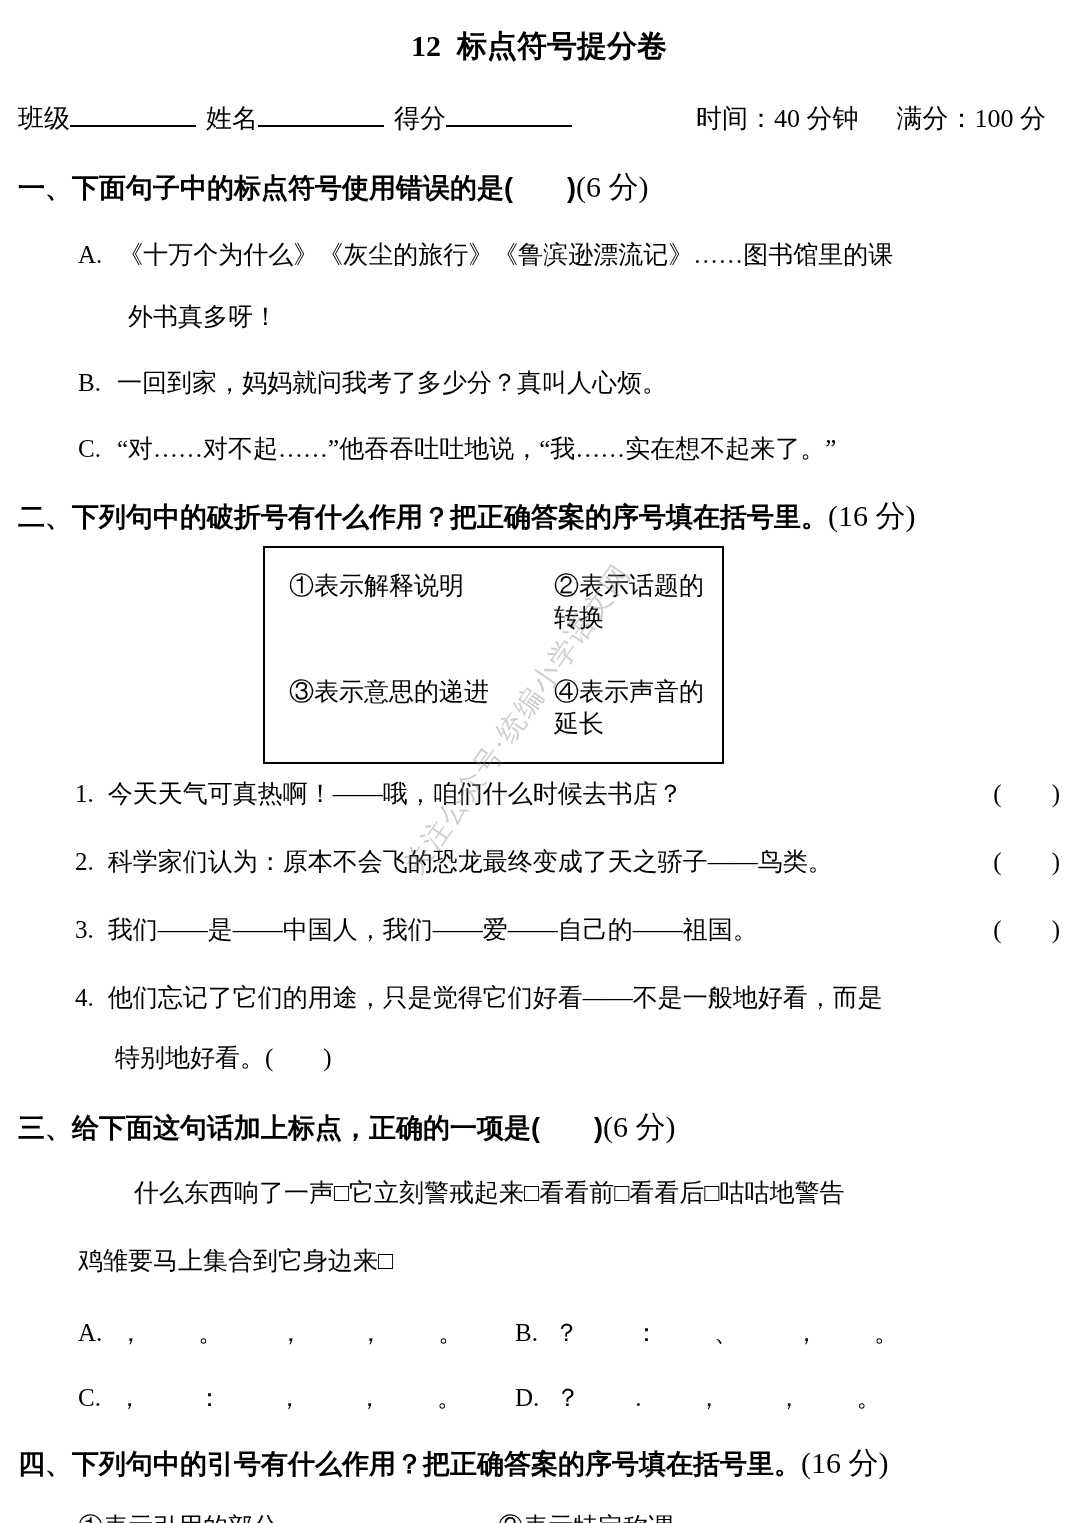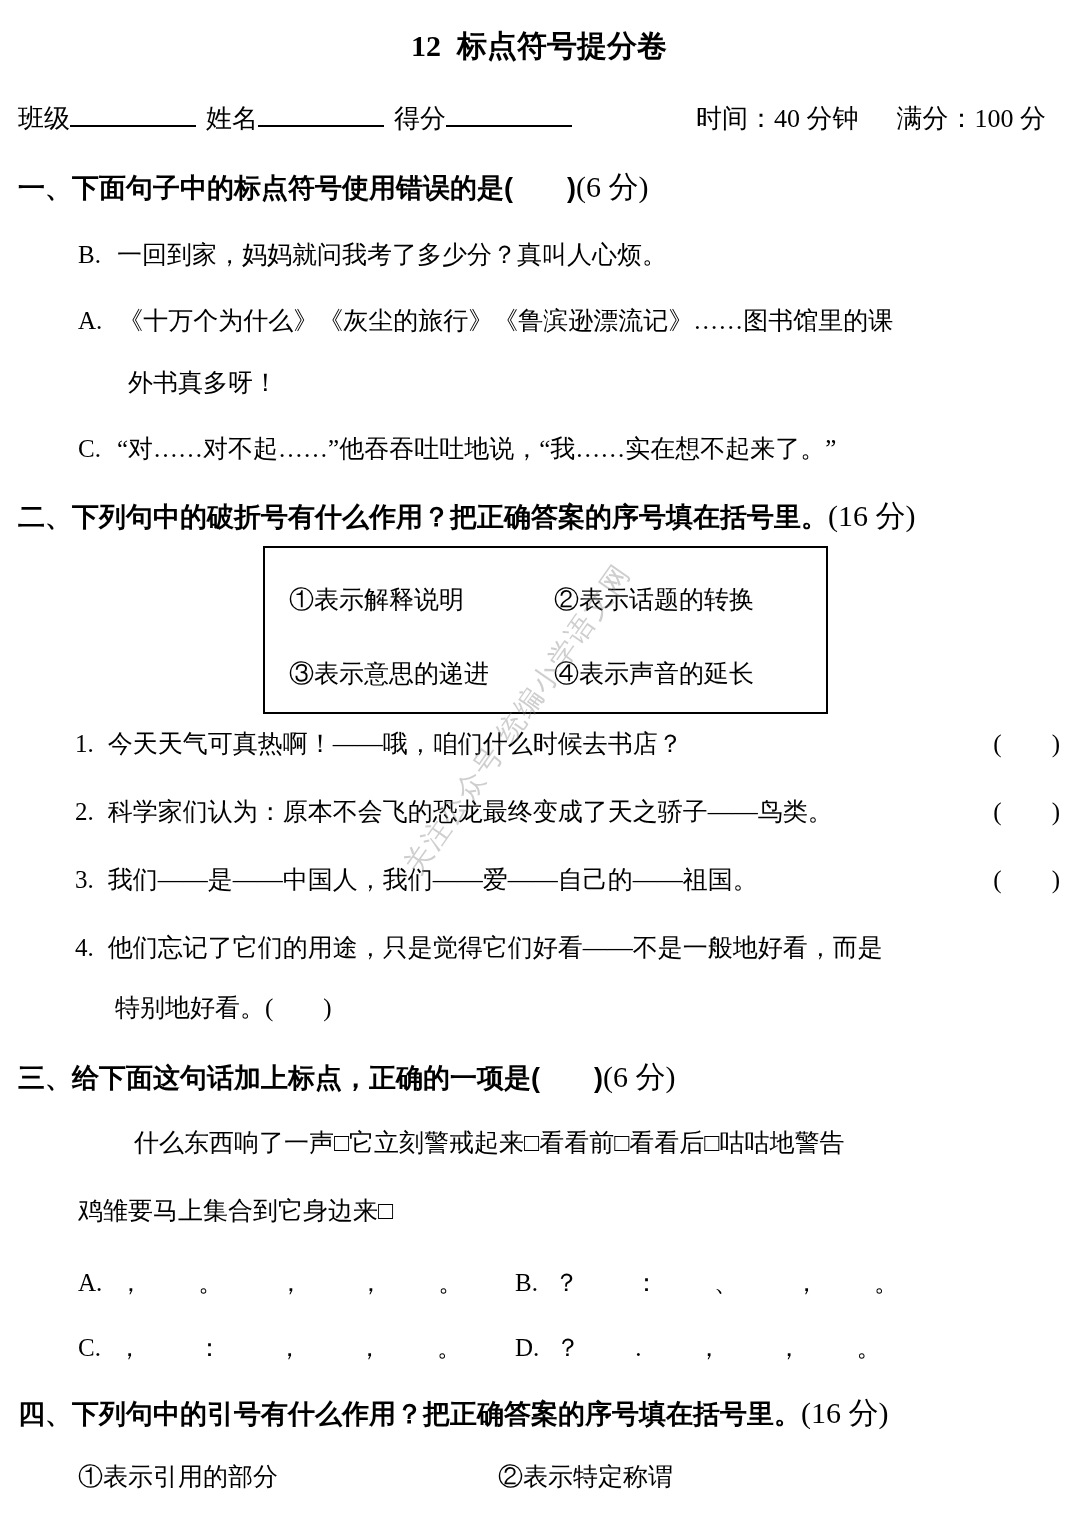--- a/index.html
+++ b/index.html
@@ -48,23 +48,23 @@
   }
   #s2 .sec-head { margin-bottom:12px; }
   #s3 .sec-head { margin-bottom:32px; }
   #s4 .sec-head { margin-bottom:30px; }
   
   .opt-row { margin:0 0 34px 60px; }
   .opt-label { margin-right:16px; }
   .opt-cont { margin:30px 0 0 50px; }
   
   .rule-box {
-    margin:0 0 14px 245px; width:565px; box-sizing:border-box;
+    margin:0 0 14px 245px; width:461px; box-sizing:border-box;
     border:2px solid #000;
-    padding:36px 0 22px 24px;
+    padding:22px 0 22px 24px;
     display:grid; grid-template-columns:265px 1fr; row-gap:42px;
   }
   
   .item-row { margin:0 0 36px 57px; }
   .item-row.flex { display:flex; }
   .item-num { margin-right:14px; }
   .item-text { flex:1; }
   .item-paren { margin-left:12px; white-space:nowrap; }
   .item4-line2 { margin:28px 0 0 40px; }
   
@@ -93,25 +93,25 @@
     <span class="info-right">
       <span>时间：40 分钟</span>
       <span>满分：100 分</span>
     </span>
   </div>
 
   <section id="s1">
     <h2 class="sec-head"><span>一、下面句子中的标点符号使用错误的是</span><span>(　　)</span><span class="score">(6 分)</span></h2>
 
     <div class="opt-row">
-      <span class="opt-label">B.</span><span>一回到家，妈妈就问我考了多少分？真叫人心烦。</span>
+      <span class="opt-label">A.</span><span>《十万个为什么》《灰尘的旅行》《鲁滨逊漂流记》……图书馆里的课</span>
+      <div class="opt-cont">外书真多呀！</div>
     </div>
     <div class="opt-row">
-      <span class="opt-label">A.</span><span>《十万个为什么》《灰尘的旅行》《鲁滨逊漂流记》……图书馆里的课</span>
-      <div class="opt-cont">外书真多呀！</div>
+      <span class="opt-label">B.</span><span>一回到家，妈妈就问我考了多少分？真叫人心烦。</span>
     </div>
     <div class="opt-row">
       <span class="opt-label">C.</span><span>“对……对不起……”他吞吞吐吐地说，“我……实在想不起来了。”</span>
     </div>
   </section>
 
   <section id="s2">
     <h2 class="sec-head"><span>二、下列句中的破折号有什么作用？把正确答案的序号填在括号里。</span><span class="score">(16 分)</span></h2>
 
     <div class="rule-box">

